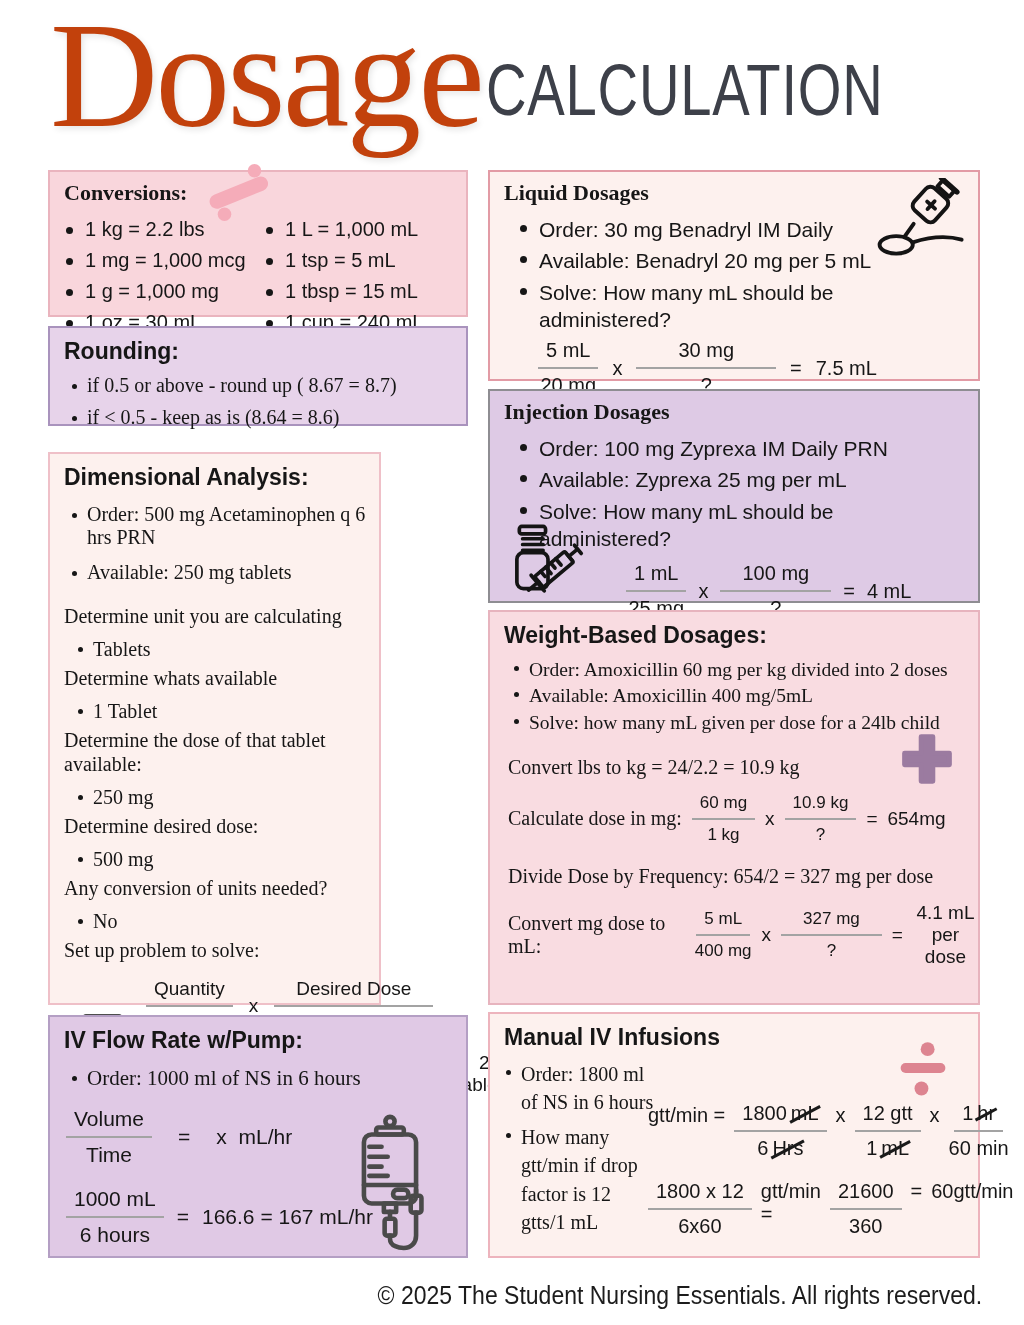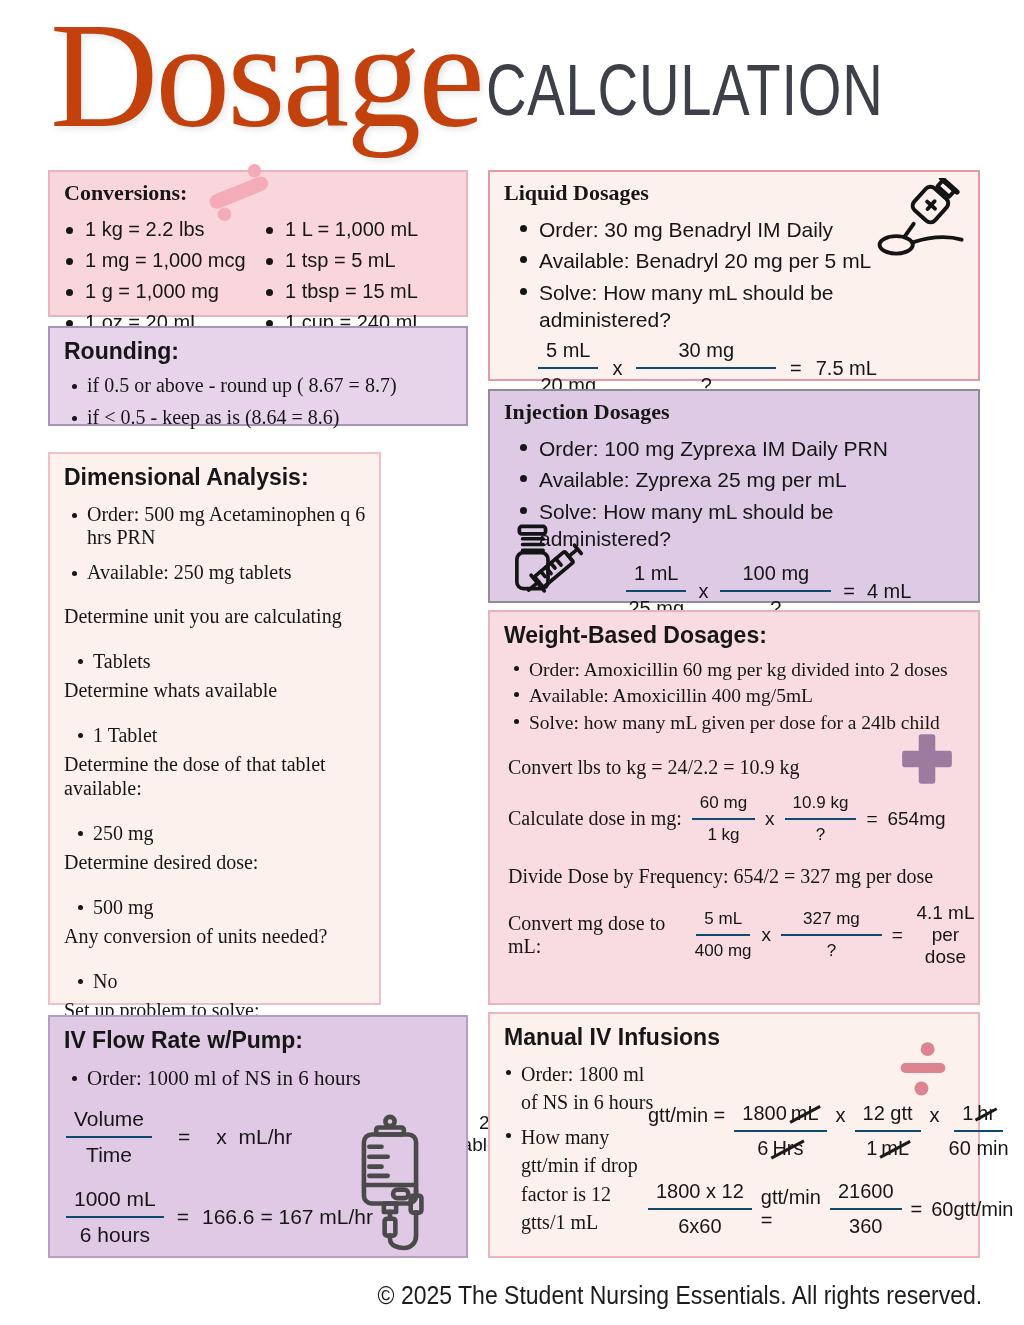--- a/index.html
+++ b/index.html
@@ -39,30 +39,30 @@
   .conv-col .brow{margin:0 0 8px 0;font-size:20px;}
   .deco-divide{position:absolute;left:150px;top:-8px;}
 
   
   #rounding .brow{margin:9px 0 0 22px;font-size:20px;}
 
   
   #dimensional .obullet{margin:12px 0 0 22px;font-size:20px;}
   .dlines{margin:20px 0 0 14px;font-size:20px;line-height:1.2;}
   .qline{margin-top:5px;}
-  .aline{margin:21px 0 0 14px;font-size:20px;}
+  .aline{margin:9px 0 0 14px;font-size:20px;}
   .formula-area{position:relative;margin-top:16px;height:170px;}
   .pill-bottle{position:absolute;left:12px;top:28px;}
   .eqrow{display:flex;align-items:center;gap:16px;margin:0 0 0 96px;font-size:19px;}
   .eqrow + .eqrow{margin-top:12px;}
 
   
   .frac{display:inline-flex;flex-direction:column;align-items:center;}
   .fnum{display:flex;gap:4px;align-items:baseline;justify-content:center;white-space:nowrap;
-        border-bottom:2px solid #0c4a6e;padding:0 8px 5px;}
+        border-bottom:2px solid #a3a3a3;padding:0 8px 5px;}
   .fden{display:flex;gap:4px;padding-top:5px;white-space:nowrap;justify-content:center;}
   .wide .fnum{padding:0 42px 5px;}
   .midwide .fnum{padding:0 22px 5px;}
   .res-wrap{display:inline-block;text-align:center;line-height:1.15;}
   .pre{white-space:pre;}
   .cancel{position:relative;display:inline-block;}
   .cancel::after{content:"";position:absolute;left:-3px;right:-3px;top:48%;height:2.5px;
                  background:#1a1a1a;transform:rotate(-28deg);}
 
   
@@ -89,21 +89,21 @@
   .wrow .op, .wrow .weq{font-size:19px;}
   .plus{position:absolute;right:22px;top:118px;}
 
   
   .mbullets{position:absolute;left:16px;top:46px;width:150px;font-size:20px;line-height:1.42;}
   .mbullets .brow{margin-bottom:6px;}
   .divide-badge{position:absolute;right:28px;top:26px;}
   .eq-area{position:absolute;left:158px;top:88px;font-size:20px;}
   .eq1{display:flex;align-items:flex-start;gap:9px;}
   .eq1 .lead,.eq1 .op{padding-top:2px;}
-  .eq2{display:flex;align-items:center;gap:9px;margin-top:20px;}
+  .eq2{display:flex;align-items:flex-start;gap:9px;margin-top:20px;}
 
   
   .footer{position:absolute;right:42px;top:1281px;font-size:25px;color:#1c1c1c;
           transform:scaleX(0.92);transform-origin:right top;}
 
   svg{display:block;}
 </style>
 </head>
 <body>
 
@@ -132,21 +132,21 @@
         <div class="brow">
             <span class="dot"></span>
             <span>1 mg = 1,000 mcg</span>
           </div>
         <div class="brow">
             <span class="dot"></span>
             <span>1 g = 1,000 mg</span>
           </div>
         <div class="brow">
             <span class="dot"></span>
-            <span>1 oz = 20 mL</span>
+            <span>1 oz = 30 mL</span>
           </div>
       </div>
       <div class="conv-col">
         <div class="brow">
             <span class="dot"></span>
             <span>1 L = 1,000 mL</span>
           </div>
         <div class="brow">
             <span class="dot"></span>
             <span>1 tsp = 5 mL</span>

